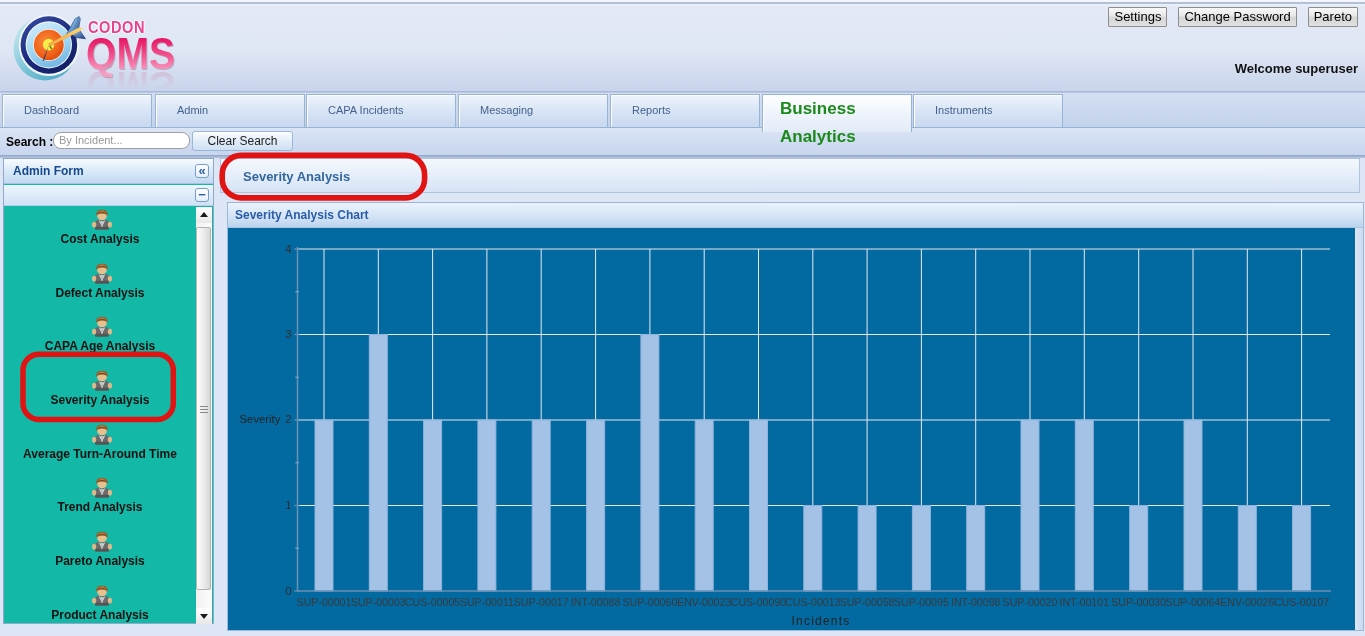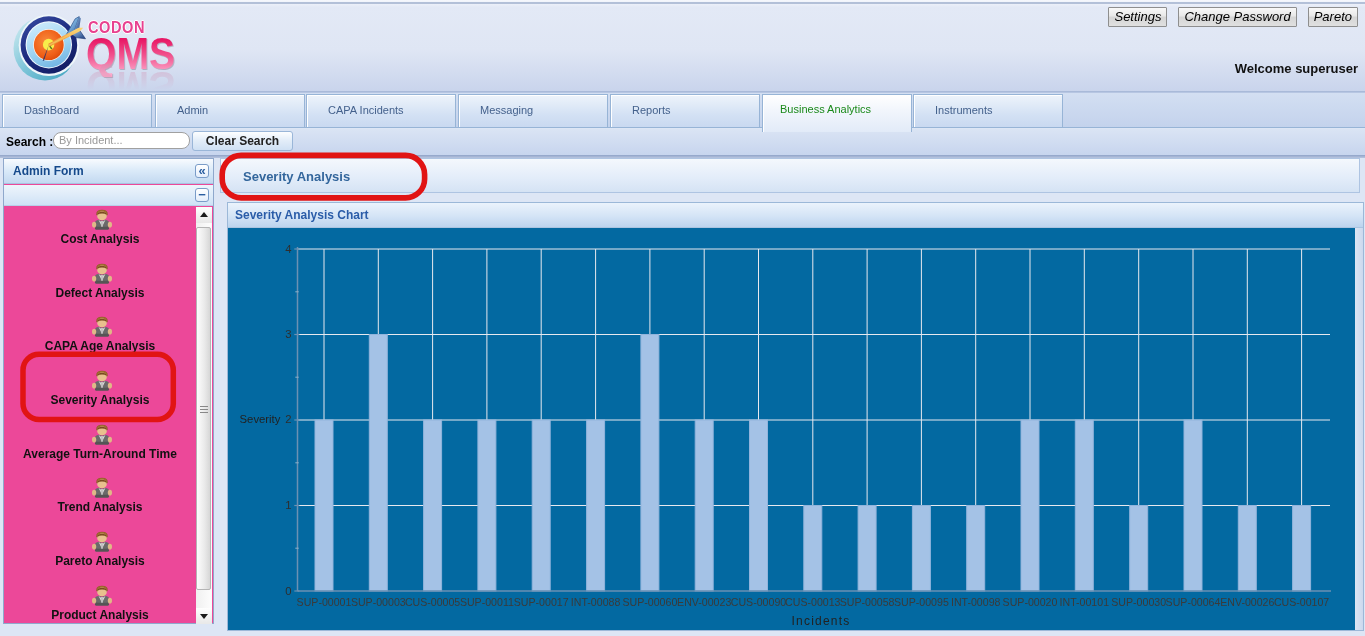--- a/index.html
+++ b/index.html
@@ -6,44 +6,44 @@
 html,body { width:1365px; height:636px; overflow:hidden; }
 body { font-family:"Liberation Sans", sans-serif; }
 #page { position:relative; width:1365px; height:636px; background:#dde6f5; }
 
 #header { position:absolute; left:0; top:0; width:1365px; height:92px;
   background:linear-gradient(#f6f8fd 0%, #e3e9f6 8%, #dfe6f4 55%, #c9d4ec 100%);
   border-bottom:1px solid #a9bad9; overflow:hidden; }
 #topbtns { position:absolute; top:7px; right:7px; }
 .tbtn { display:inline-block; background:linear-gradient(#f8f8f8, #e8e8e8 45%, #d5d5d5 50%, #e0e0e0);
   border:1px solid #8e8e8e; border-radius:1px; color:#000; font-size:13px;
-  padding:1px 5px 2px 5px; height:20px; line-height:16px; margin-left:11px;font-style:italic; }
+  padding:1px 5px 2px 5px; height:20px; line-height:16px; margin-left:11px; }
 #welcome { position:absolute; top:61px; right:7px; font-size:13px; font-weight:bold; color:#111; }
 
 #tabrow { position:absolute; left:0; top:92px; width:1365px; height:36px;
   background:linear-gradient(#d3dff2, #c3d2ec); border-top:1px solid #b7c6e2;padding-left:28px; }
 .tab { position:absolute; top:1px; height:34px; width:150px;
   background:linear-gradient(#eef4fb, #d3e1f4 60%, #c8d8f0);
   border:1px solid #97b4d6; border-bottom:none; box-shadow:inset 1px 1px 0 #fff;
   color:#44618c; font-size:11px; line-height:30px; padding-left:21px; }
 #tabrow::after { content:""; position:absolute; left:0; top:34px; width:1365px; height:1px; background:#97b4d6; }
 .tab.active { background:linear-gradient(#ffffff, #f2f6fc 40%, #e2ebf8); height:38px; z-index:5;
-  color:#1b8a1b; font-weight:normal; font-size:11px; line-height:28px; padding-left:17px; }
+  color:#1b8a1b; font-weight:bold; font-size:17px; line-height:28px; padding-left:17px; }
 
 #searchrow { position:absolute; left:0; top:129px; width:1365px; height:26px;
   background:linear-gradient(#dae4f4, #c7d5ee); }
 #searchlbl { position:absolute; left:6px; top:6px; font-size:12px; font-weight:bold; color:#000; }
 #searchinput { position:absolute; left:53px; top:3px; width:137px; height:17px; background:#fff;
   border:1px solid #a0a0a0; border-radius:8px; font-size:11px; color:#999; line-height:15px; padding-left:5px;}
 #clearbtn { position:absolute; left:192px; top:2px; width:101px; height:20px;
   background:linear-gradient(#fdfeff, #e4eef9 45%, #cfe0f4); border:1px solid #9ab6d8; border-radius:3px;
-  font-size:12px; font-weight:bold; color:#222; text-align:center; line-height:18px; }
+  font-size:12px; font-weight:normal; color:#222; text-align:center; line-height:18px; }
 
 #sidebar { position:absolute; left:3px; top:158px; width:211px; height:466px;
-  border:1px solid #8fa8cc; background:#ec4899; }
+  border:1px solid #8fa8cc; background:#14b8a6; }
 #sbheader { position:absolute; left:0; top:0; width:209px; height:25px;
   background:linear-gradient(#f8fbfe, #dcebf9 45%, #c3d9f1); border-bottom:1px solid #a9c2e0; }
 #sbheader span { position:absolute; left:9px; top:5px; font-size:12px; font-weight:bold; color:#15498b; }
 .sqbtn { position:absolute; width:14px; height:14px; background:linear-gradient(#ffffff,#e4eefb);
   border:1px solid #7a9cc8; border-radius:3px; color:#2a5ea0; font-size:13px; font-weight:bold;
   text-align:center; line-height:12px; }
 #collapsebtn { right:4px; top:5px; }
 #sbtoolbar { position:absolute; left:0; top:26px; width:209px; height:21px;
   background:linear-gradient(#eef5fc, #cfe2f6); border-bottom:1px solid #b9cfe8; }
 #minusbtn { right:4px; top:3px; }

